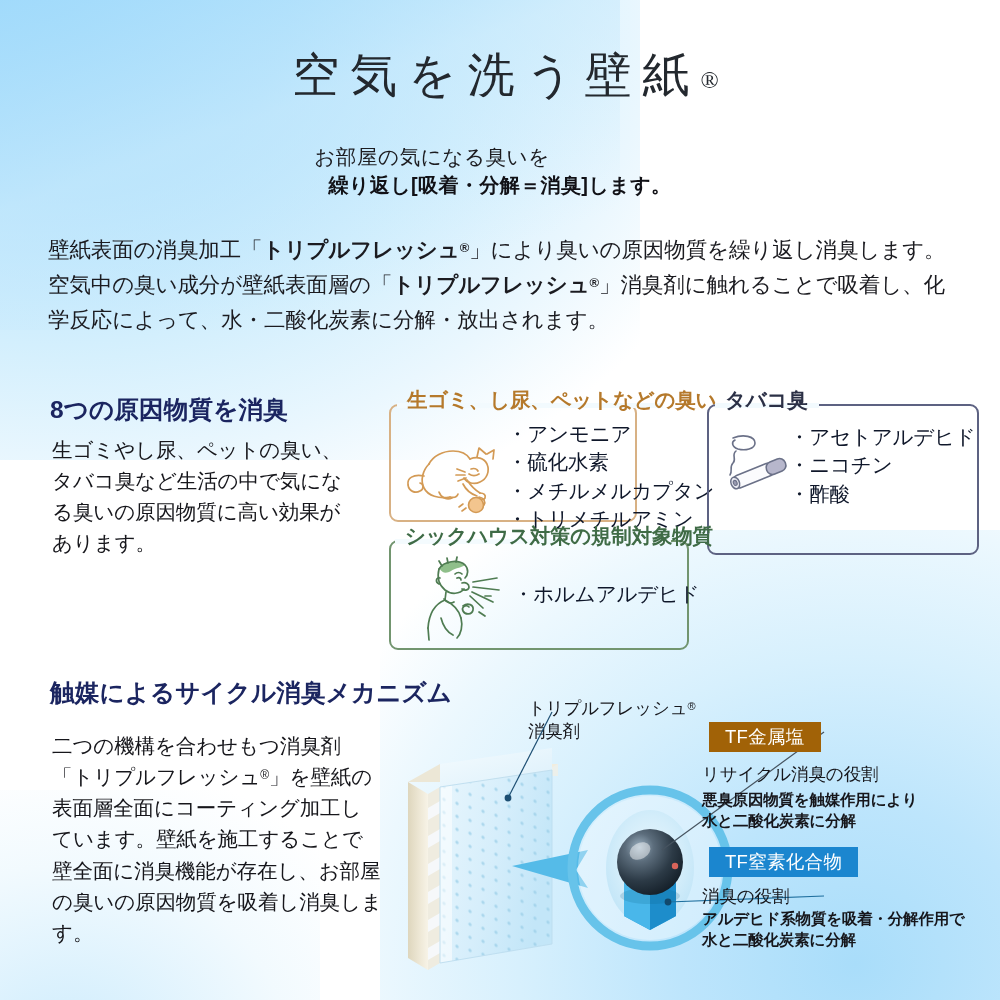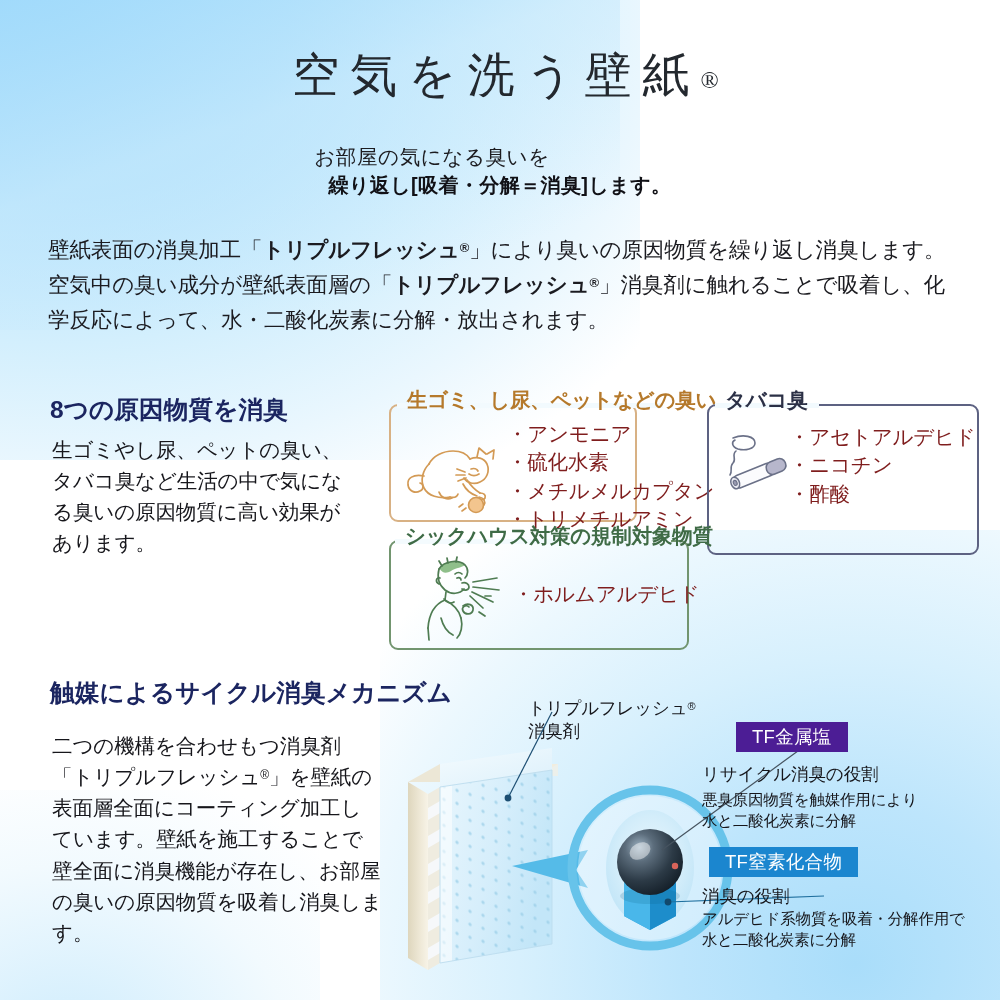--- a/index.html
+++ b/index.html
@@ -166,21 +166,21 @@
     content: "";
     position: absolute;
     left: 0; right: 0; top: 6px; height: 6px;
     background: transparent;
     z-index: -1;
   }
   .odor-items {
     position: absolute;
     font-size: 20.5px;
     line-height: 1.38;
-    color: #7f1d1d;
+    color: #0f172a;
     letter-spacing: -.2px;
     white-space: nowrap;
   }
   .odor-art { position: absolute; }
 
   
   #box-garbage {
     left: 389px; top: 404px;
     width: 248px; height: 118px;
     border-color: #d8b184;
@@ -229,40 +229,41 @@
   
   .tf-chip {
     position: absolute;
     font-size: 18.5px;
     color: #ffffff;
     padding: 3px 16px 4px 16px;
     letter-spacing: .3px;
     white-space: nowrap;
     line-height: 1.25;
   }
-  #tf-chip-metal { left: 736px; top: 722px; background: #4c1d95; }
+  #tf-chip-metal { left: 709px; top: 722px; background: #a16207; }
   #tf-chip-nitro { left: 709px; top: 847px; background: #1b86cf; }
 
   .tf-role {
     position: absolute;
     font-size: 17.5px;
     color: #16161b;
     letter-spacing: -.1px;
     white-space: nowrap;
   }
   #tf-role-metal { left: 702px; top: 762px; }
   #tf-role-nitro { left: 702px; top: 884px; }
 
   .tf-desc {
     position: absolute;
     font-size: 15.5px;
     line-height: 1.38;
     color: #16161b;
     letter-spacing: -.2px;
     white-space: nowrap;
+    font-weight: bold;
   }
   #tf-desc-metal { left: 702px; top: 789px; }
   #tf-desc-nitro { left: 702px; top: 908px; }
 </style>
 </head>
 <body>
 
 <div class="page">
 
   <div class="bg-glow-tl"></div>

